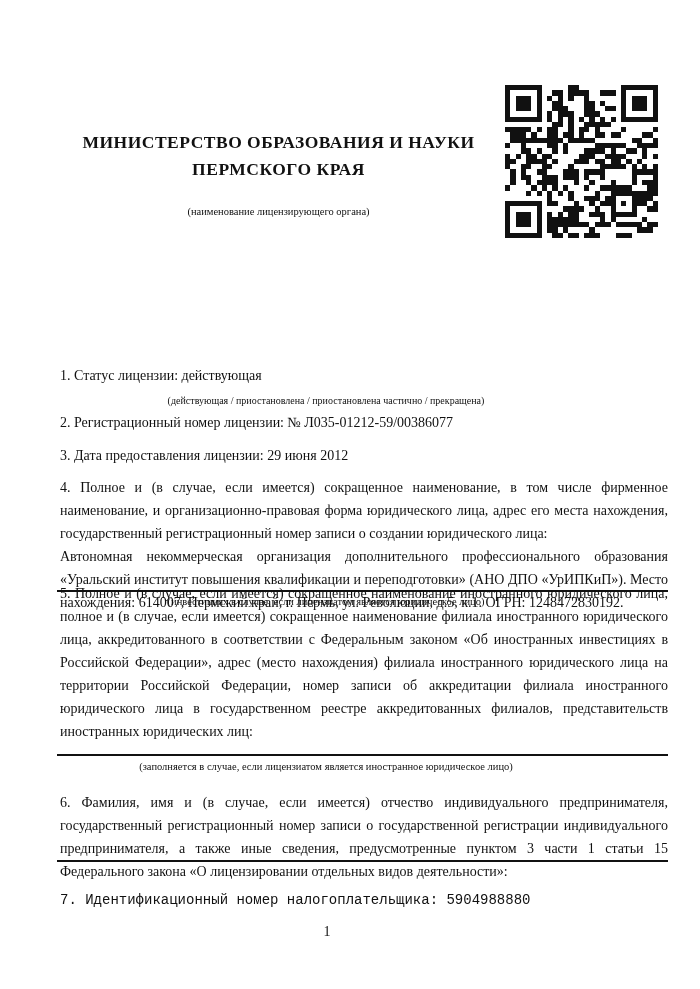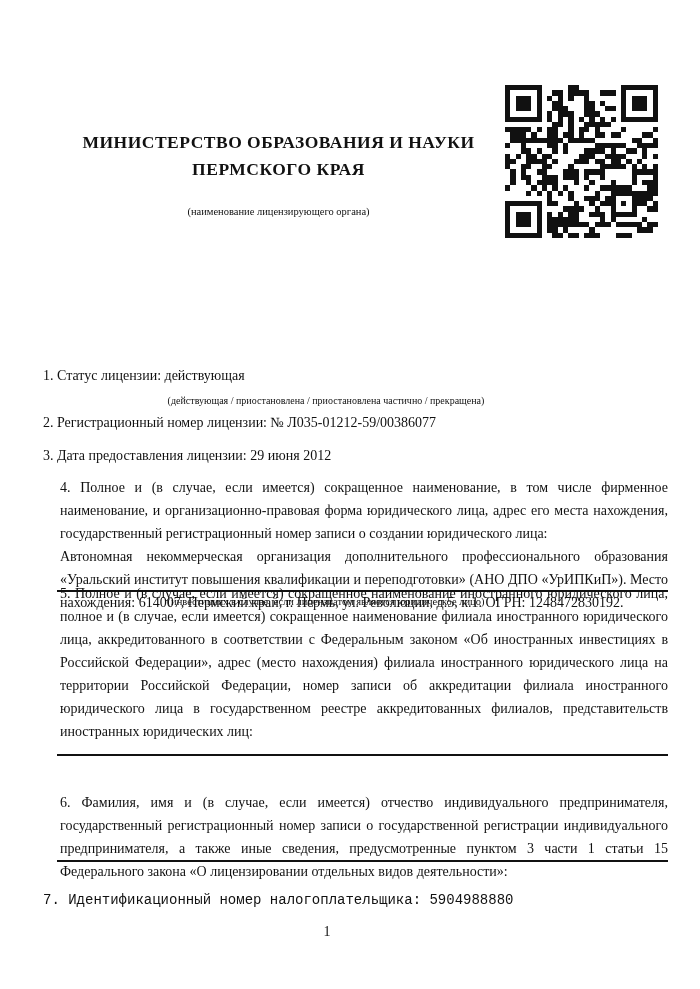--- a/index.html
+++ b/index.html
@@ -8,21 +8,21 @@
     background:#ffffff;color:#111;
     font-family:"Liberation Serif","DejaVu Serif",serif;
     overflow:hidden;
   }
   .abs{position:absolute;}
   .ministry{left:57px;top:129px;width:443px;text-align:center;}
   .ministry-name{font-weight:bold;font-size:17.5px;line-height:27px;letter-spacing:.5px;}
   .ministry-caption{font-size:10.5px;line-height:14px;margin-top:22px;}
   .qr{left:505px;top:85px;width:153px;height:153px;}
   .doc-title{left:57px;top:299px;width:611px;text-align:center;font-size:14px;line-height:19px;}
-  .line-item{left:43px;font-size:14px;line-height:19px;white-space:nowrap;}
+  .line-item{left:60px;font-size:14px;line-height:19px;white-space:nowrap;}
   .para-item{left:60px;width:608px;font-size:14px;line-height:23px;text-align:justify;}
   .para-item p{margin:0;}
   .hint{left:57px;width:538px;text-align:center;font-size:10.5px;line-height:13px;color:#111;}
   .hint-small{font-size:10px;}
   .rule{left:57px;width:611px;height:2px;background:#111;}
   .page-number{left:57px;top:924px;width:540px;text-align:center;font-size:14px;}
 </style>
 </head>
 <body>
 
@@ -477,20 +477,21 @@
     <p>Автономная некоммерческая организация дополнительного профессионального образования «Уральский институт повышения квалификации и переподготовки» (АНО ДПО «УрИПКиП»). Место нахождения: 614007, Пермский край, г. Пермь, ул. Революции, д.5, к.1. ОГРН: 1248472830192.</p>
   </div>
   <div class="abs rule" style="top:590px;"></div>
   <div class="abs hint" style="top:595px;">(инвестициях в случае, если лицензиатом является юридическое лицо)</div>
 
   <div class="abs para-item" style="top:582px;">
     <p>5. Полное и (в случае, если имеется) сокращенное наименование иностранного юридического лица, полное и (в случае, если имеется) сокращенное наименование филиала иностранного юридического лица, аккредитованного в соответствии с Федеральным законом «Об иностранных инвестициях в Российской Федерации», адрес (место нахождения) филиала иностранного юридического лица на территории Российской Федерации, номер записи об аккредитации филиала иностранного юридического лица в государственном реестре аккредитованных филиалов, представительств иностранных юридических лиц:</p>
     <p></p>
   </div>
   <div class="abs rule" style="top:754px;"></div>
+  <div class="abs hint" style="top:760px;">(заполняется в случае, если лицензиатом является иностранное юридическое лицо)</div>
 
   <div class="abs para-item" style="top:760px;margin-top:31px;">
     <p>6. Фамилия, имя и (в случае, если имеется) отчество индивидуального предпринимателя, государственный регистрационный номер записи о государственной регистрации индивидуального предпринимателя, а также иные сведения, предусмотренные пунктом 3 части 1 статьи 15 Федерального закона «О лицензировании отдельных видов деятельности»:</p>
     <p></p>
   </div>
   <div class="abs rule" style="top:860px;"></div>
 
   <div class="abs line-item" style="top:891px;font-family:Liberation Mono, monospace;">7. Идентификационный номер налогоплательщика: 5904988880</div>
 
   <div class="abs page-number">1</div>

